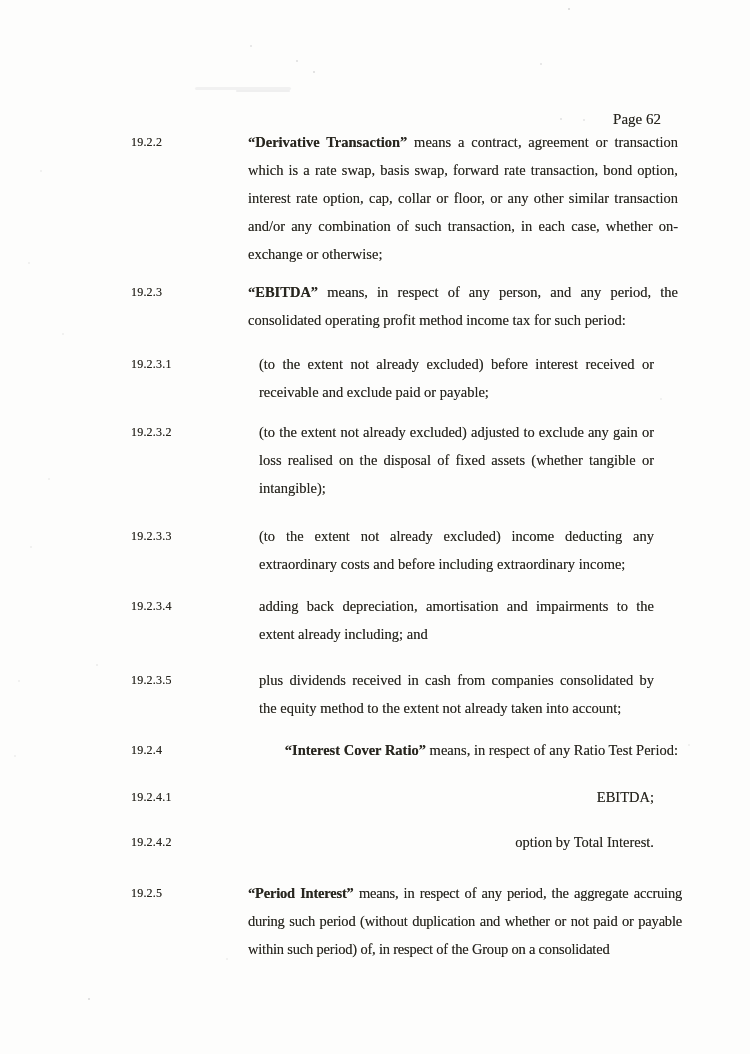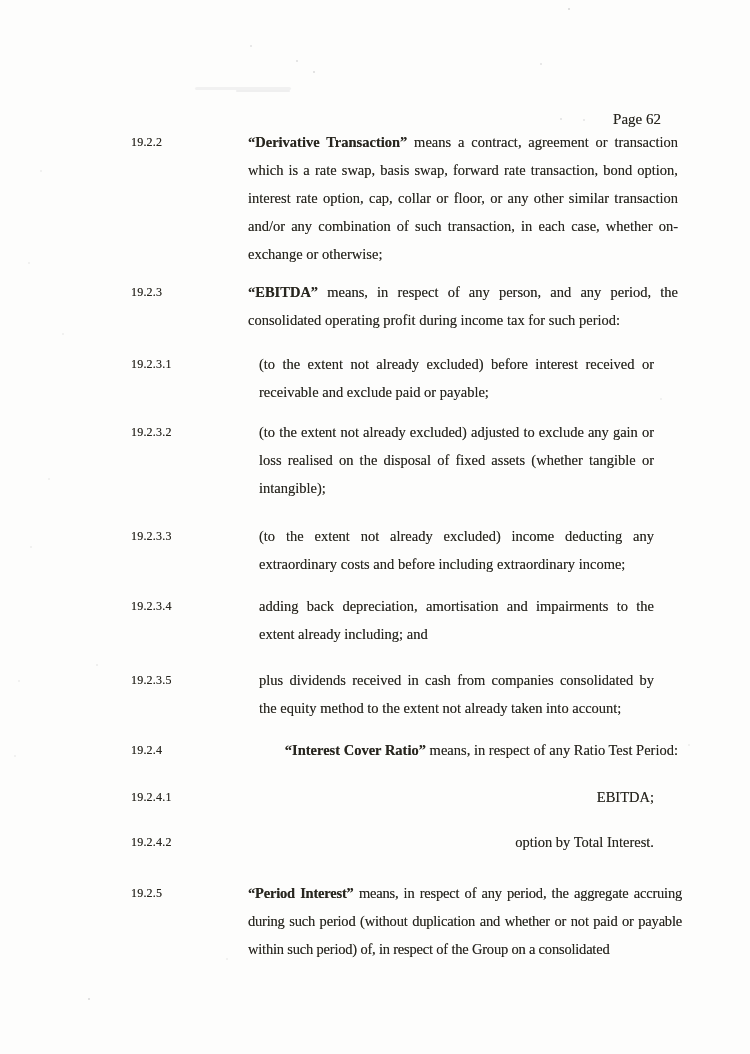--- a/index.html
+++ b/index.html
@@ -107,21 +107,21 @@
 
   <div class="page-label">Page 62</div>
 
   <div class="clause" style="top:128px">
     <span class="num">19.2.2</span>
     <div class="body indent1"><span class="term">“Derivative Transaction”</span><span> means a contract, agreement or transaction which is a rate swap, basis swap, forward rate transaction, bond option, interest rate option, cap, collar or floor, or any other similar transaction and/or any combination of such transaction, in each case, whether on-exchange or otherwise;</span></div>
   </div>
 
   <div class="clause" style="top:278px">
     <span class="num">19.2.3</span>
-    <div class="body indent1"><span class="term">“EBITDA”</span><span> means, in respect of any person, and any period, the consolidated operating profit during income tax for such period:</span></div>
+    <div class="body indent1"><span class="term">“EBITDA”</span><span> means, in respect of any person, and any period, the consolidated operating profit method income tax for such period:</span></div>
   </div>
 
   <div class="clause" style="top:350px">
     <span class="num">19.2.3.1</span>
     <div class="body indent2"><span>(to the extent not already excluded) before interest received or receivable and exclude paid or payable;</span></div>
   </div>
 
   <div class="clause" style="top:418px">
     <span class="num">19.2.3.2</span>
     <div class="body indent2"><span>(to the extent not already excluded) adjusted to exclude any gain or loss realised on the disposal of fixed assets (whether tangible or intangible);</span></div>

